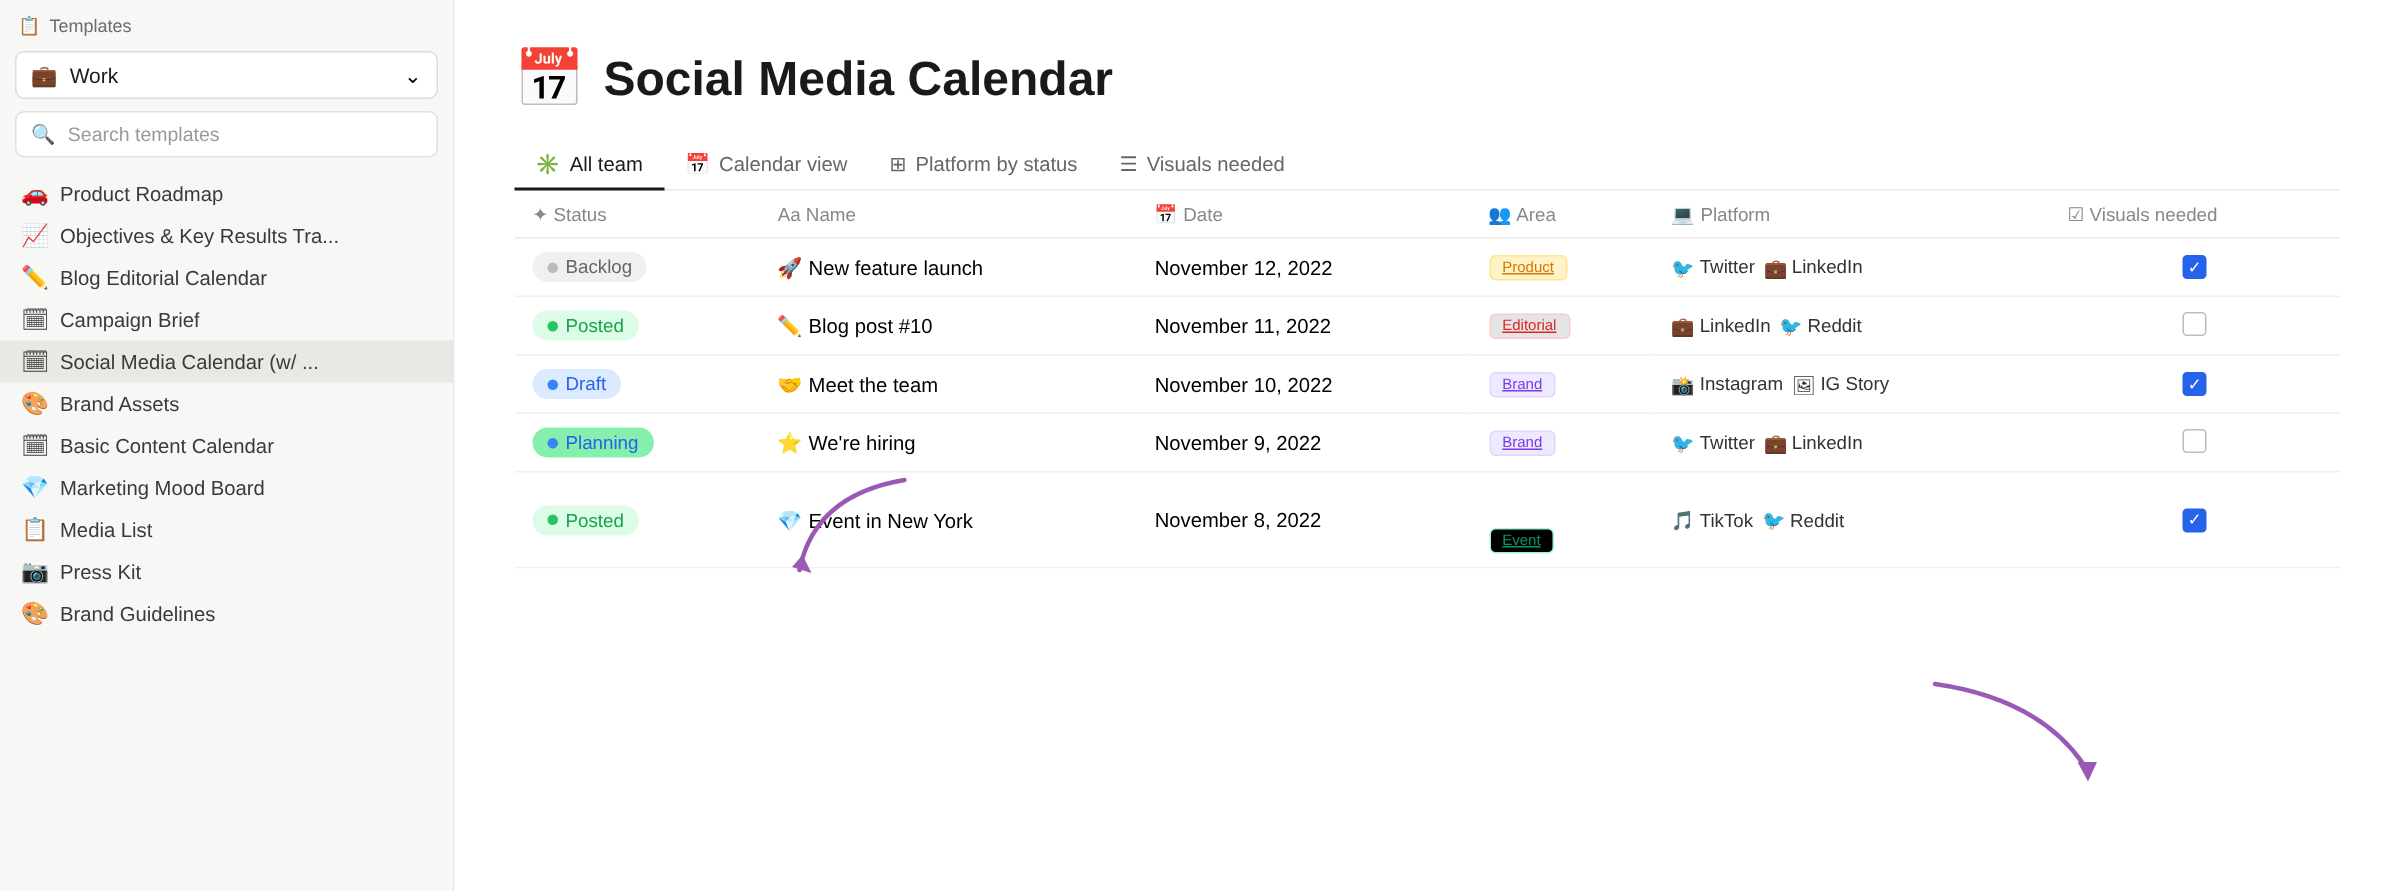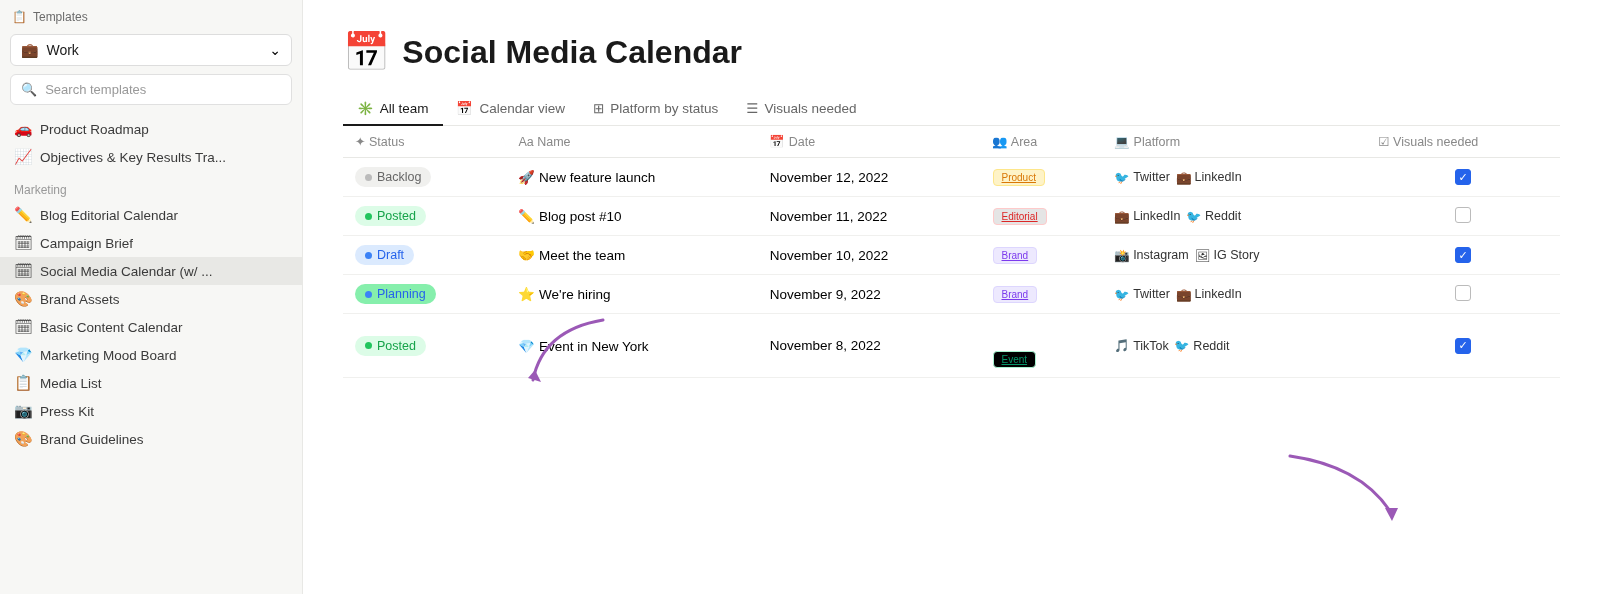--- a/index.html
+++ b/index.html
@@ -258,21 +258,20 @@
 
   <div class="sidebar-items">
     <div class="sidebar-item">
       <span class="item-icon">🚗</span>
       <span class="item-label">Product Roadmap</span>
     </div>
     <div class="sidebar-item">
       <span class="item-icon">📈</span>
       <span class="item-label">Objectives &amp; Key Results Tra...</span>
     </div>
-    <div class="section-label">Marketing</div>
     <div class="sidebar-item">
       <span class="item-icon">✏️</span>
       <span class="item-label">Blog Editorial Calendar</span>
     </div>
     <div class="sidebar-item">
       <span class="item-icon">🗓</span>
       <span class="item-label">Campaign Brief</span>
     </div>
     <div class="sidebar-item active">
       <span class="item-icon">🗓</span>

